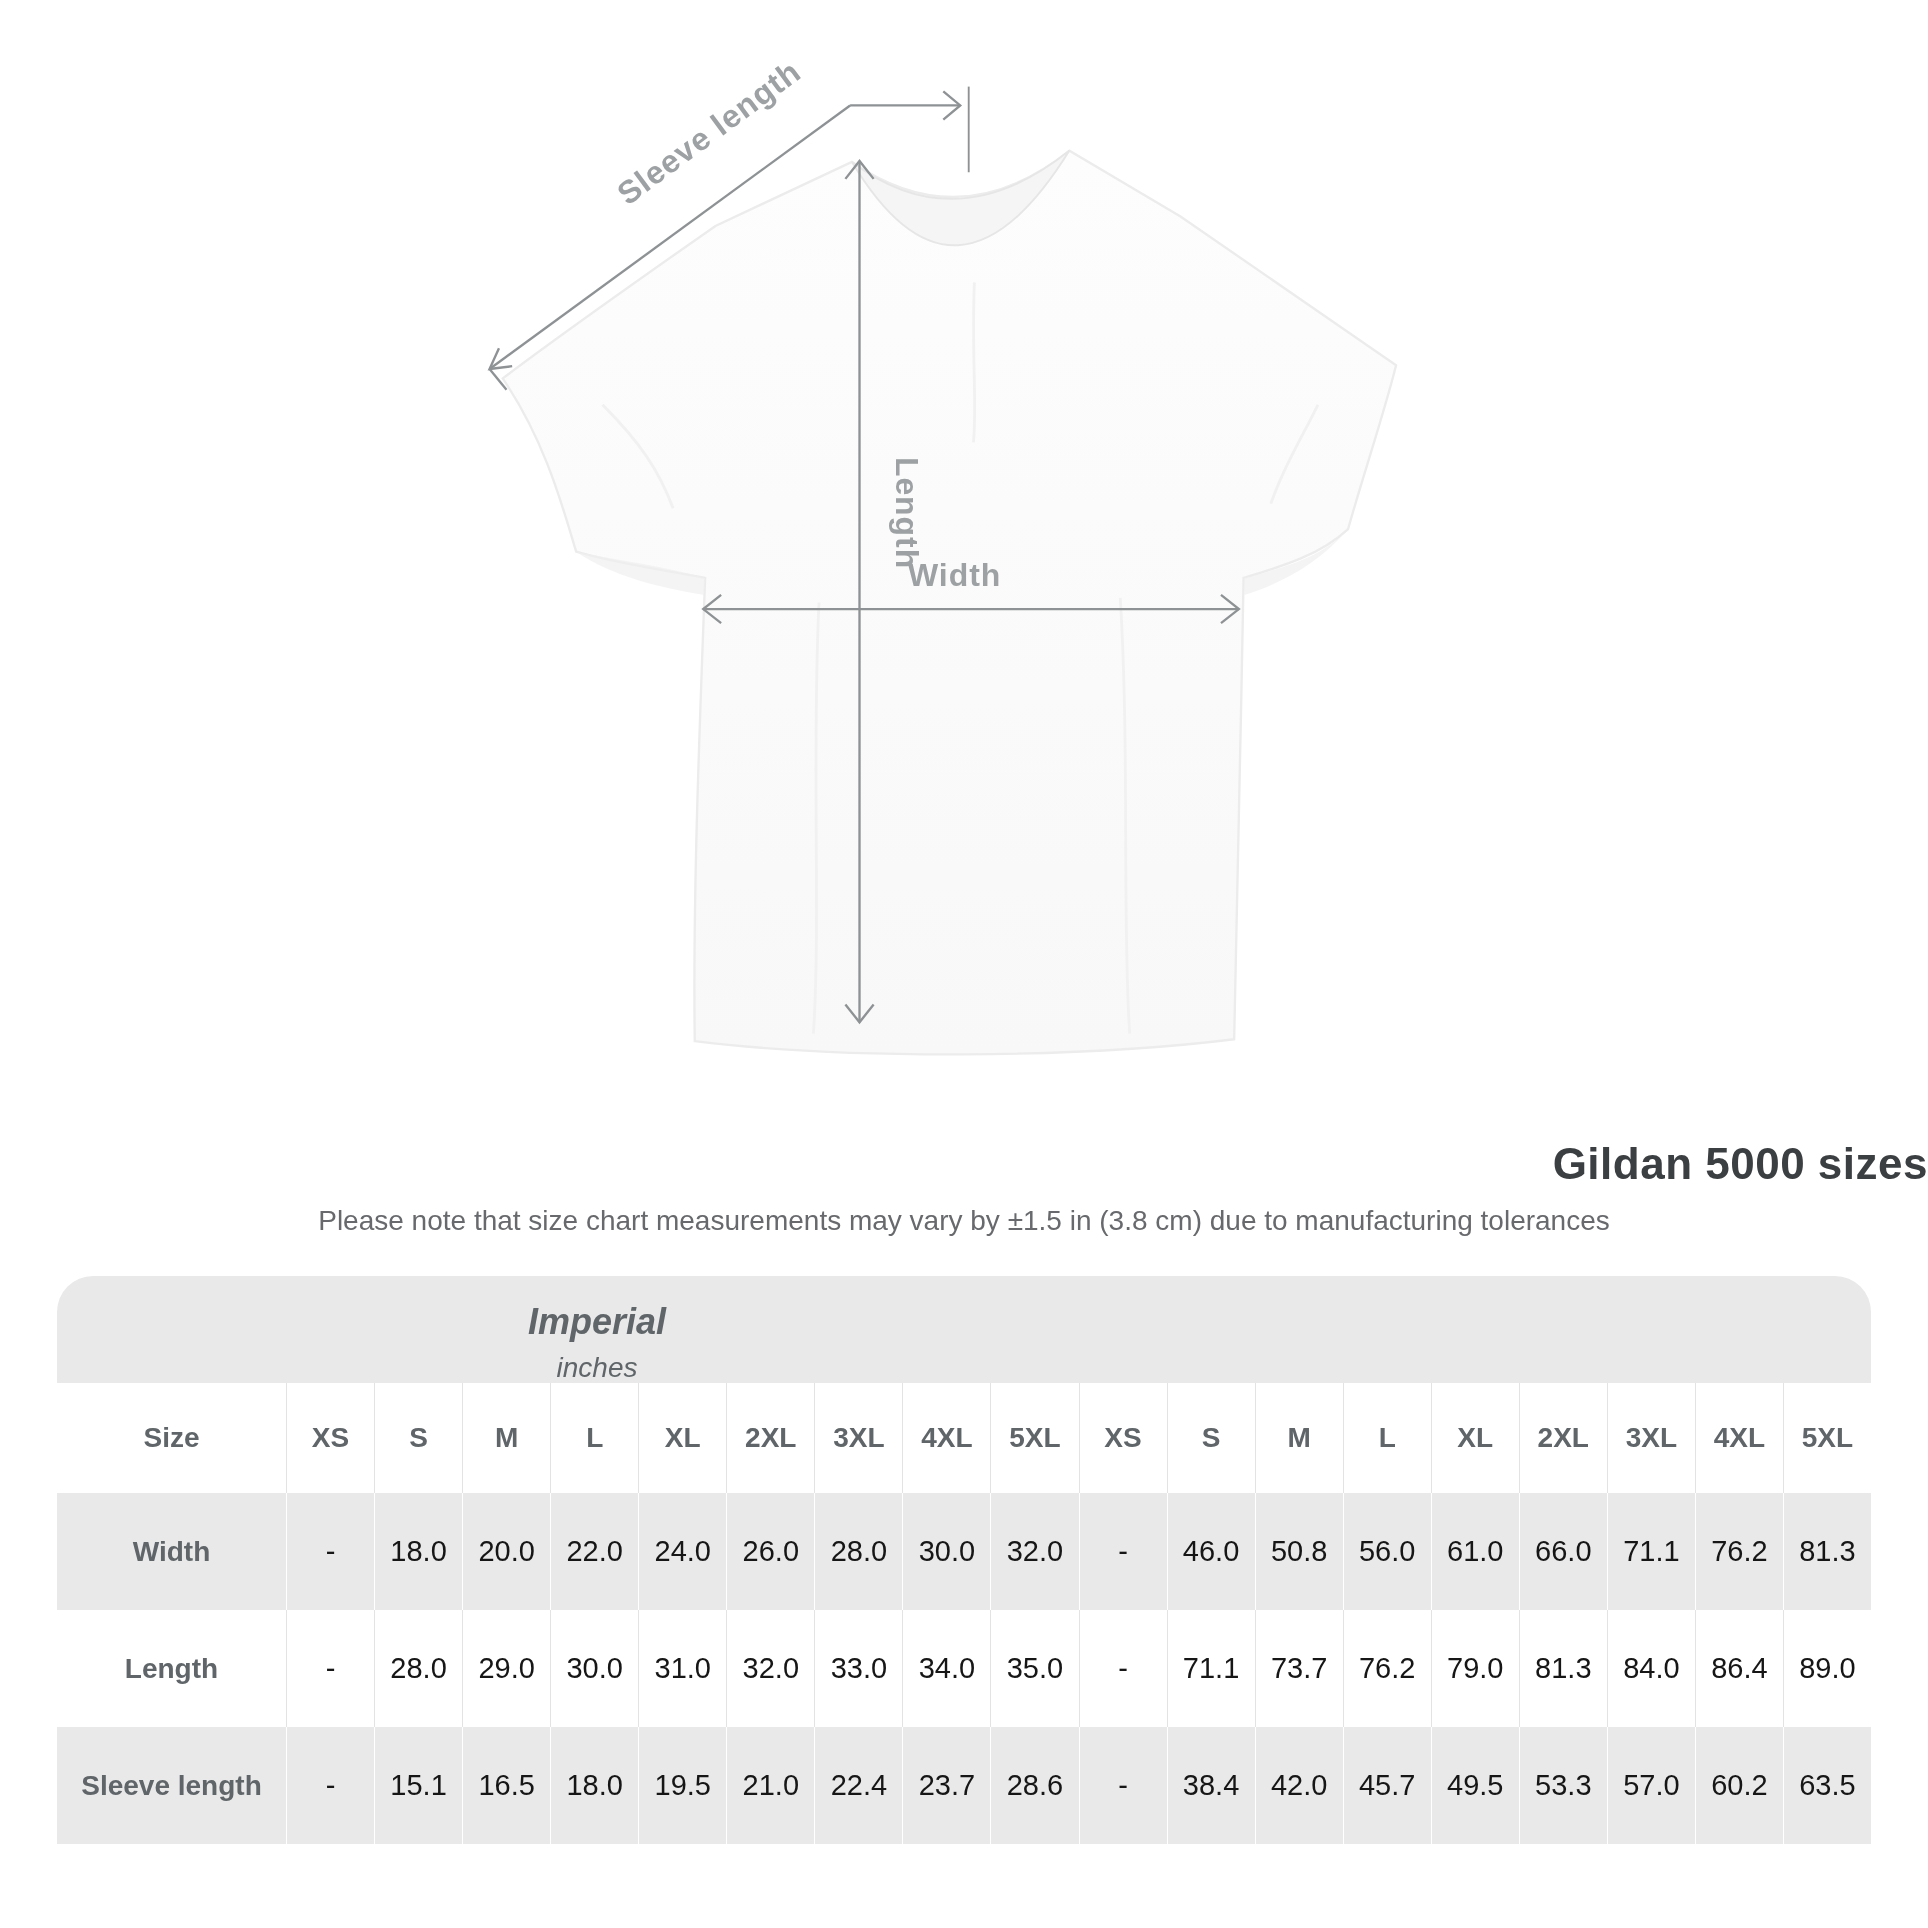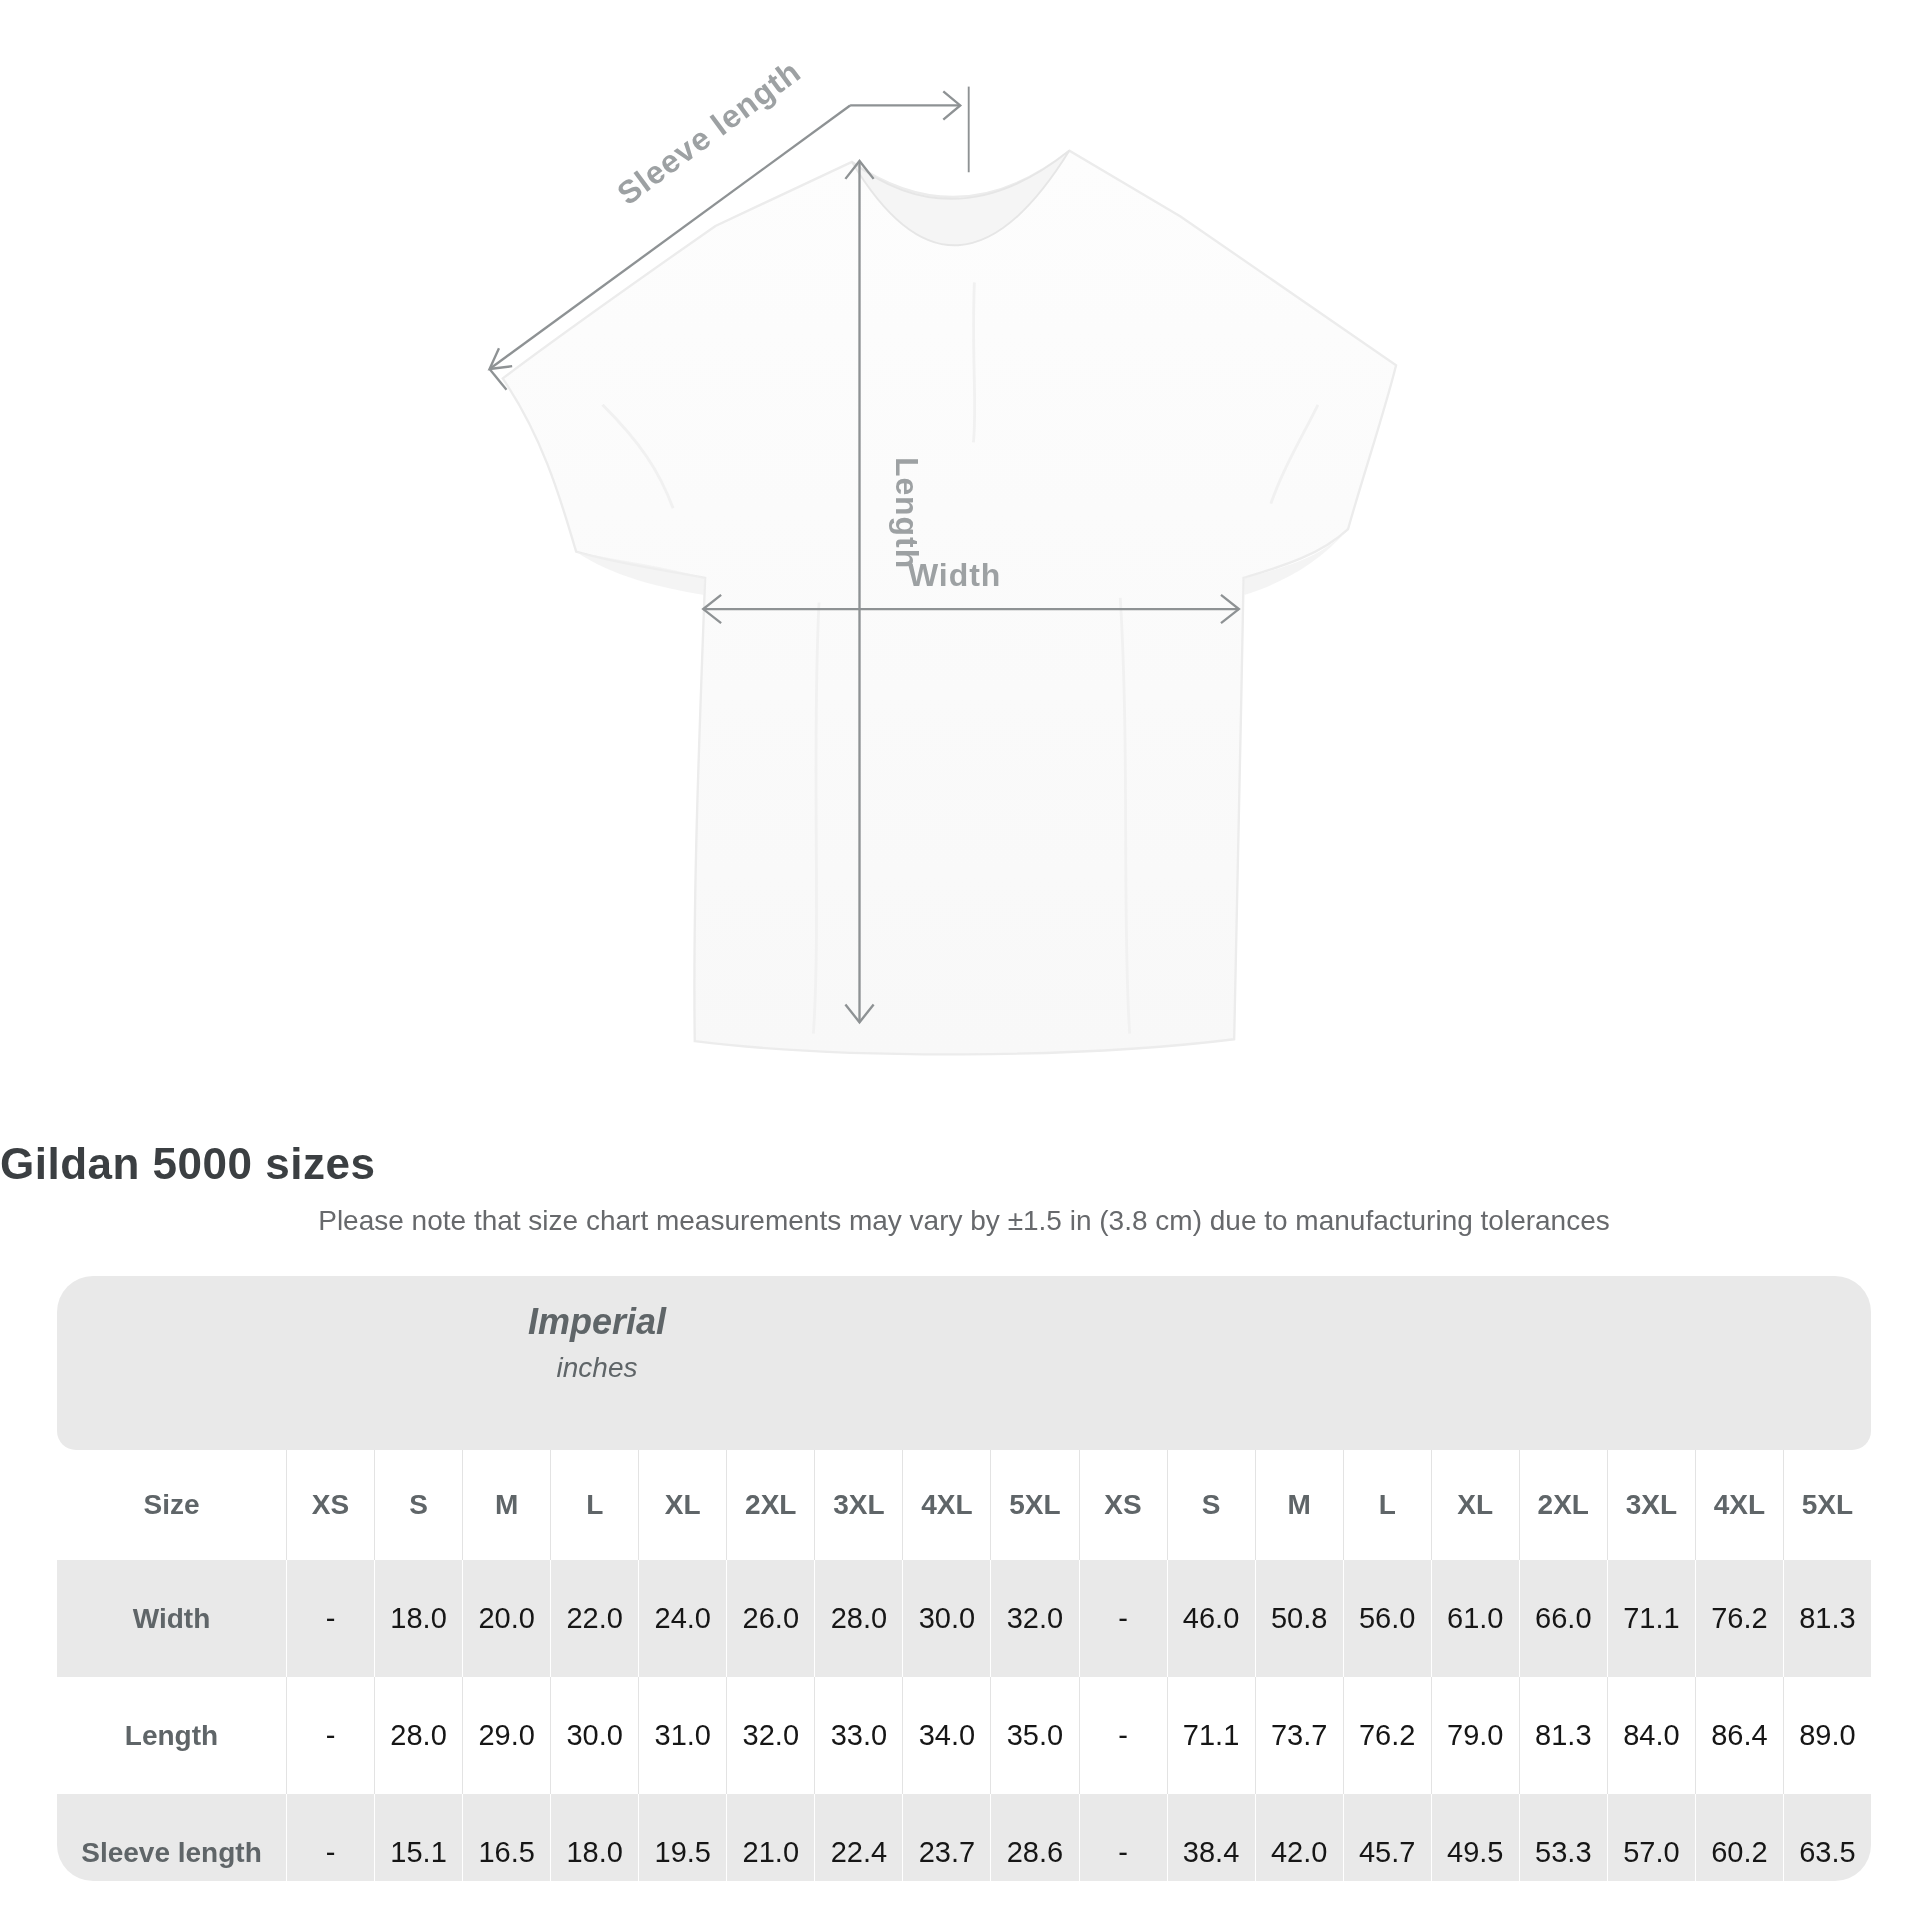--- a/index.html
+++ b/index.html
@@ -3,38 +3,38 @@
 <meta charset="utf-8">
 <style>
   html,body{margin:0;padding:0;background:#ffffff;width:1928px;height:1928px;overflow:hidden;
     font-family:"Liberation Sans", sans-serif;}
   .stage{position:relative;width:1928px;height:1928px;background:#ffffff;}
 
   
   .diagram{position:absolute;left:0;top:0;width:1928px;height:1252px;}
 
   
-  .title{position:absolute;left:0;top:1139px;width:1928px;text-align:left;
+  .title{position:absolute;left:0;top:1139px;width:1928px;text-align:right;
     font-size:44px;font-weight:bold;color:#3b3f42;letter-spacing:0.5px;}
   .subtitle{position:absolute;left:0;top:1205px;width:1928px;text-align:center;
     font-size:28px;color:#67696c;}
 
   
   .size-table{position:absolute;left:57px;top:1276px;width:1814px;height:605px;
     border-radius:36px;overflow:hidden;background:#ffffff;}
   .trow{display:grid;grid-template-columns:229px repeat(18,1fr);}
   .trow.gray{--sepc:#ffffff;background:#e9e9e9;}
   .trow.white{--sepc:#e3e3e3;background:#ffffff;}
   .trow.sep > .cell + .cell{border-left:1.9px solid var(--sepc);}
   .cell{display:flex;align-items:center;justify-content:center;}
   .cell.head{font-weight:bold;color:#5f6568;font-size:28px;}
   .cell.rowlabel{font-weight:bold;color:#5f6568;font-size:28px;}
   .cell.val{color:#161616;font-size:29px;}
 
-  .group-header{position:relative;height:174px;background:#e9e9e9;border-radius:19px;}
+  .group-header{position:relative;height:107px;background:#e9e9e9;}
   .ghead{position:absolute;top:0;width:565px;text-align:center;transform:translateX(-50%);}
   .ghead .g1{font-size:36px;font-weight:bold;font-style:italic;color:#5f6568;margin-top:24.5px;}
   .ghead .g2{font-size:28px;font-style:italic;color:#5f6568;margin-top:9.4px;}
   .ghead.imperial{left:540px;}
   .ghead.metric{left:1411px;}
 
   .r-sizes{height:110px;}
   .r-data{height:117px;}
 </style>
 </head>

